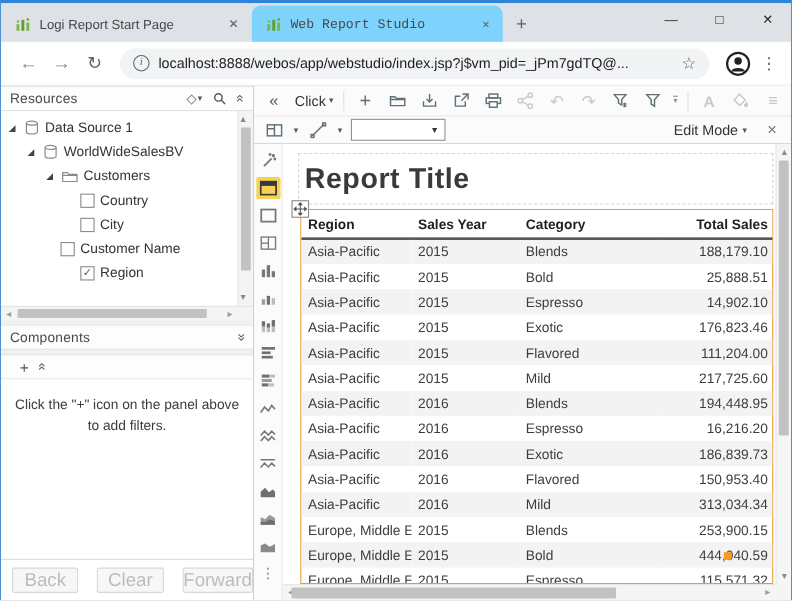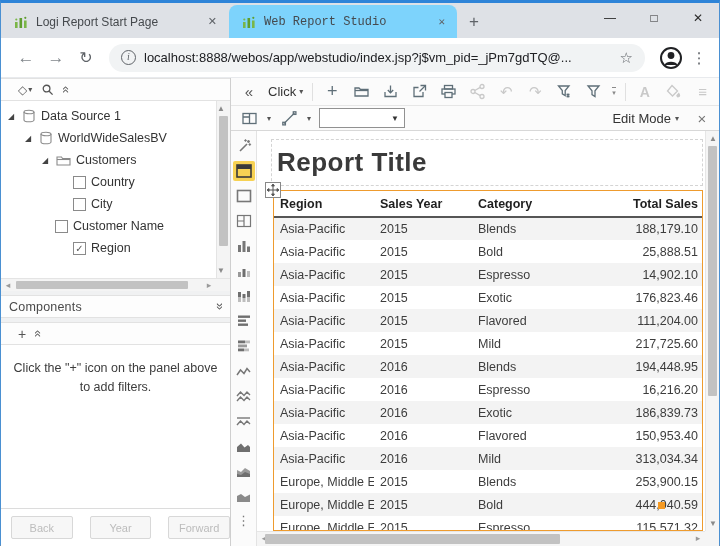--- a/index.html
+++ b/index.html
@@ -60,21 +60,21 @@
   .sb-v { top:0; right:0; width:14px; height:177px; border-left:1px solid #e4e4e4; }
   .sb-h { left:0; right:0; bottom:0; height:13px; border-top:1px solid #e4e4e4; }
   .sb .arr { position:absolute; color:#8a8a8a; font-size:8px; text-align:center; }
   .thumb { position:absolute; background:#c2c2c2; border-radius:1px; }
   .spacer { height:4px; background:#f0f1f2; flex:none; }
   .filter-plus { font-size:14px; color:#555; margin-left:9px; }
   .filter-body { flex:1; background:#fff; padding-top:14px; }
   .filter-body p { width:205px; margin:0 auto; text-align:center; font-size:12.5px; color:#3c3c3c; line-height:1.5; }
   .history { height:38px; flex:none; border-top:1px solid #dcdcdc; display:flex; align-items:center; gap:17px; padding-left:10px; }
   .hbtn { width:73px; height:23px; border:1px solid #d8d8d8; background:#f7f7f7; color:#bcbcbc;
-    font-size:11px; border-radius:2px; font-family:"Liberation Sans",sans-serif; }
+    font-size:17px; border-radius:2px; font-family:"Liberation Sans",sans-serif; }
 
   
   .main { flex:1; display:flex; flex-direction:column; min-width:0; }
   .tb1 { height:28px; flex:none; background:#fbfbfb; border-bottom:1px solid #e6e6e6;
     display:flex; align-items:center; gap:9px; padding:0 6px 0 8px; }
   .tb2 { height:25px; flex:none; background:#fbfbfb; border-bottom:1px solid #d8d8d8;
     display:flex; align-items:center; gap:8px; padding:0 8px; }
   .tbtn { color:#5f6f78; display:inline-flex; align-items:center; justify-content:center;
     width:20px; height:20px; font-size:14px; flex:none; }
   .tbtn.dis { color:#c9c9c9; }
@@ -174,20 +174,21 @@
       <circle cx="12" cy="9.5" r="3.4" fill="#202124"></circle>
       <path d="M5.5 19 C7 14.8 17 14.8 18.5 19" fill="#202124"></path>
     </svg>
     <span class="moremenu">⋮</span>
   </div>
 
   <div class="app">
 
     <div class="sidebar">
       <div class="panel-header">
+        <span class="ph-title">Resources</span>
         <span class="ph-ic">
             <span>◇</span>
             <span class="sort-caret">▾</span>
           </span>
         <span class="ph-ic">
           <svg width="13" height="13" viewBox="0 0 14 14">
               <circle cx="6" cy="6" r="3.6" fill="none" stroke="#555" stroke-width="1.4"></circle>
               <line x1="8.8" y1="8.8" x2="12.5" y2="12.5" stroke="#555" stroke-width="1.4"></line>
             </svg>
         </span>
@@ -263,21 +264,21 @@
       <div class="panel-header">
         <span class="filter-plus">+</span>
         <span class="ph-ic chev-up">«</span>
       </div>
       <div class="filter-body">
         <p>Click the "+" icon on the panel above to add filters.</p>
       </div>
 
       <div class="history">
         <button class="hbtn">Back</button>
-        <button class="hbtn">Year</button>
+        <button class="hbtn">Clear</button>
         <button class="hbtn">Forward</button>
       </div>
     </div>
 
     <div class="main">
 
       <div class="tb1">
         <span class="tbtn" style="font-size:15px;color:#555">«</span>
         <span class="menu-btn">
           <span>Click</span>

